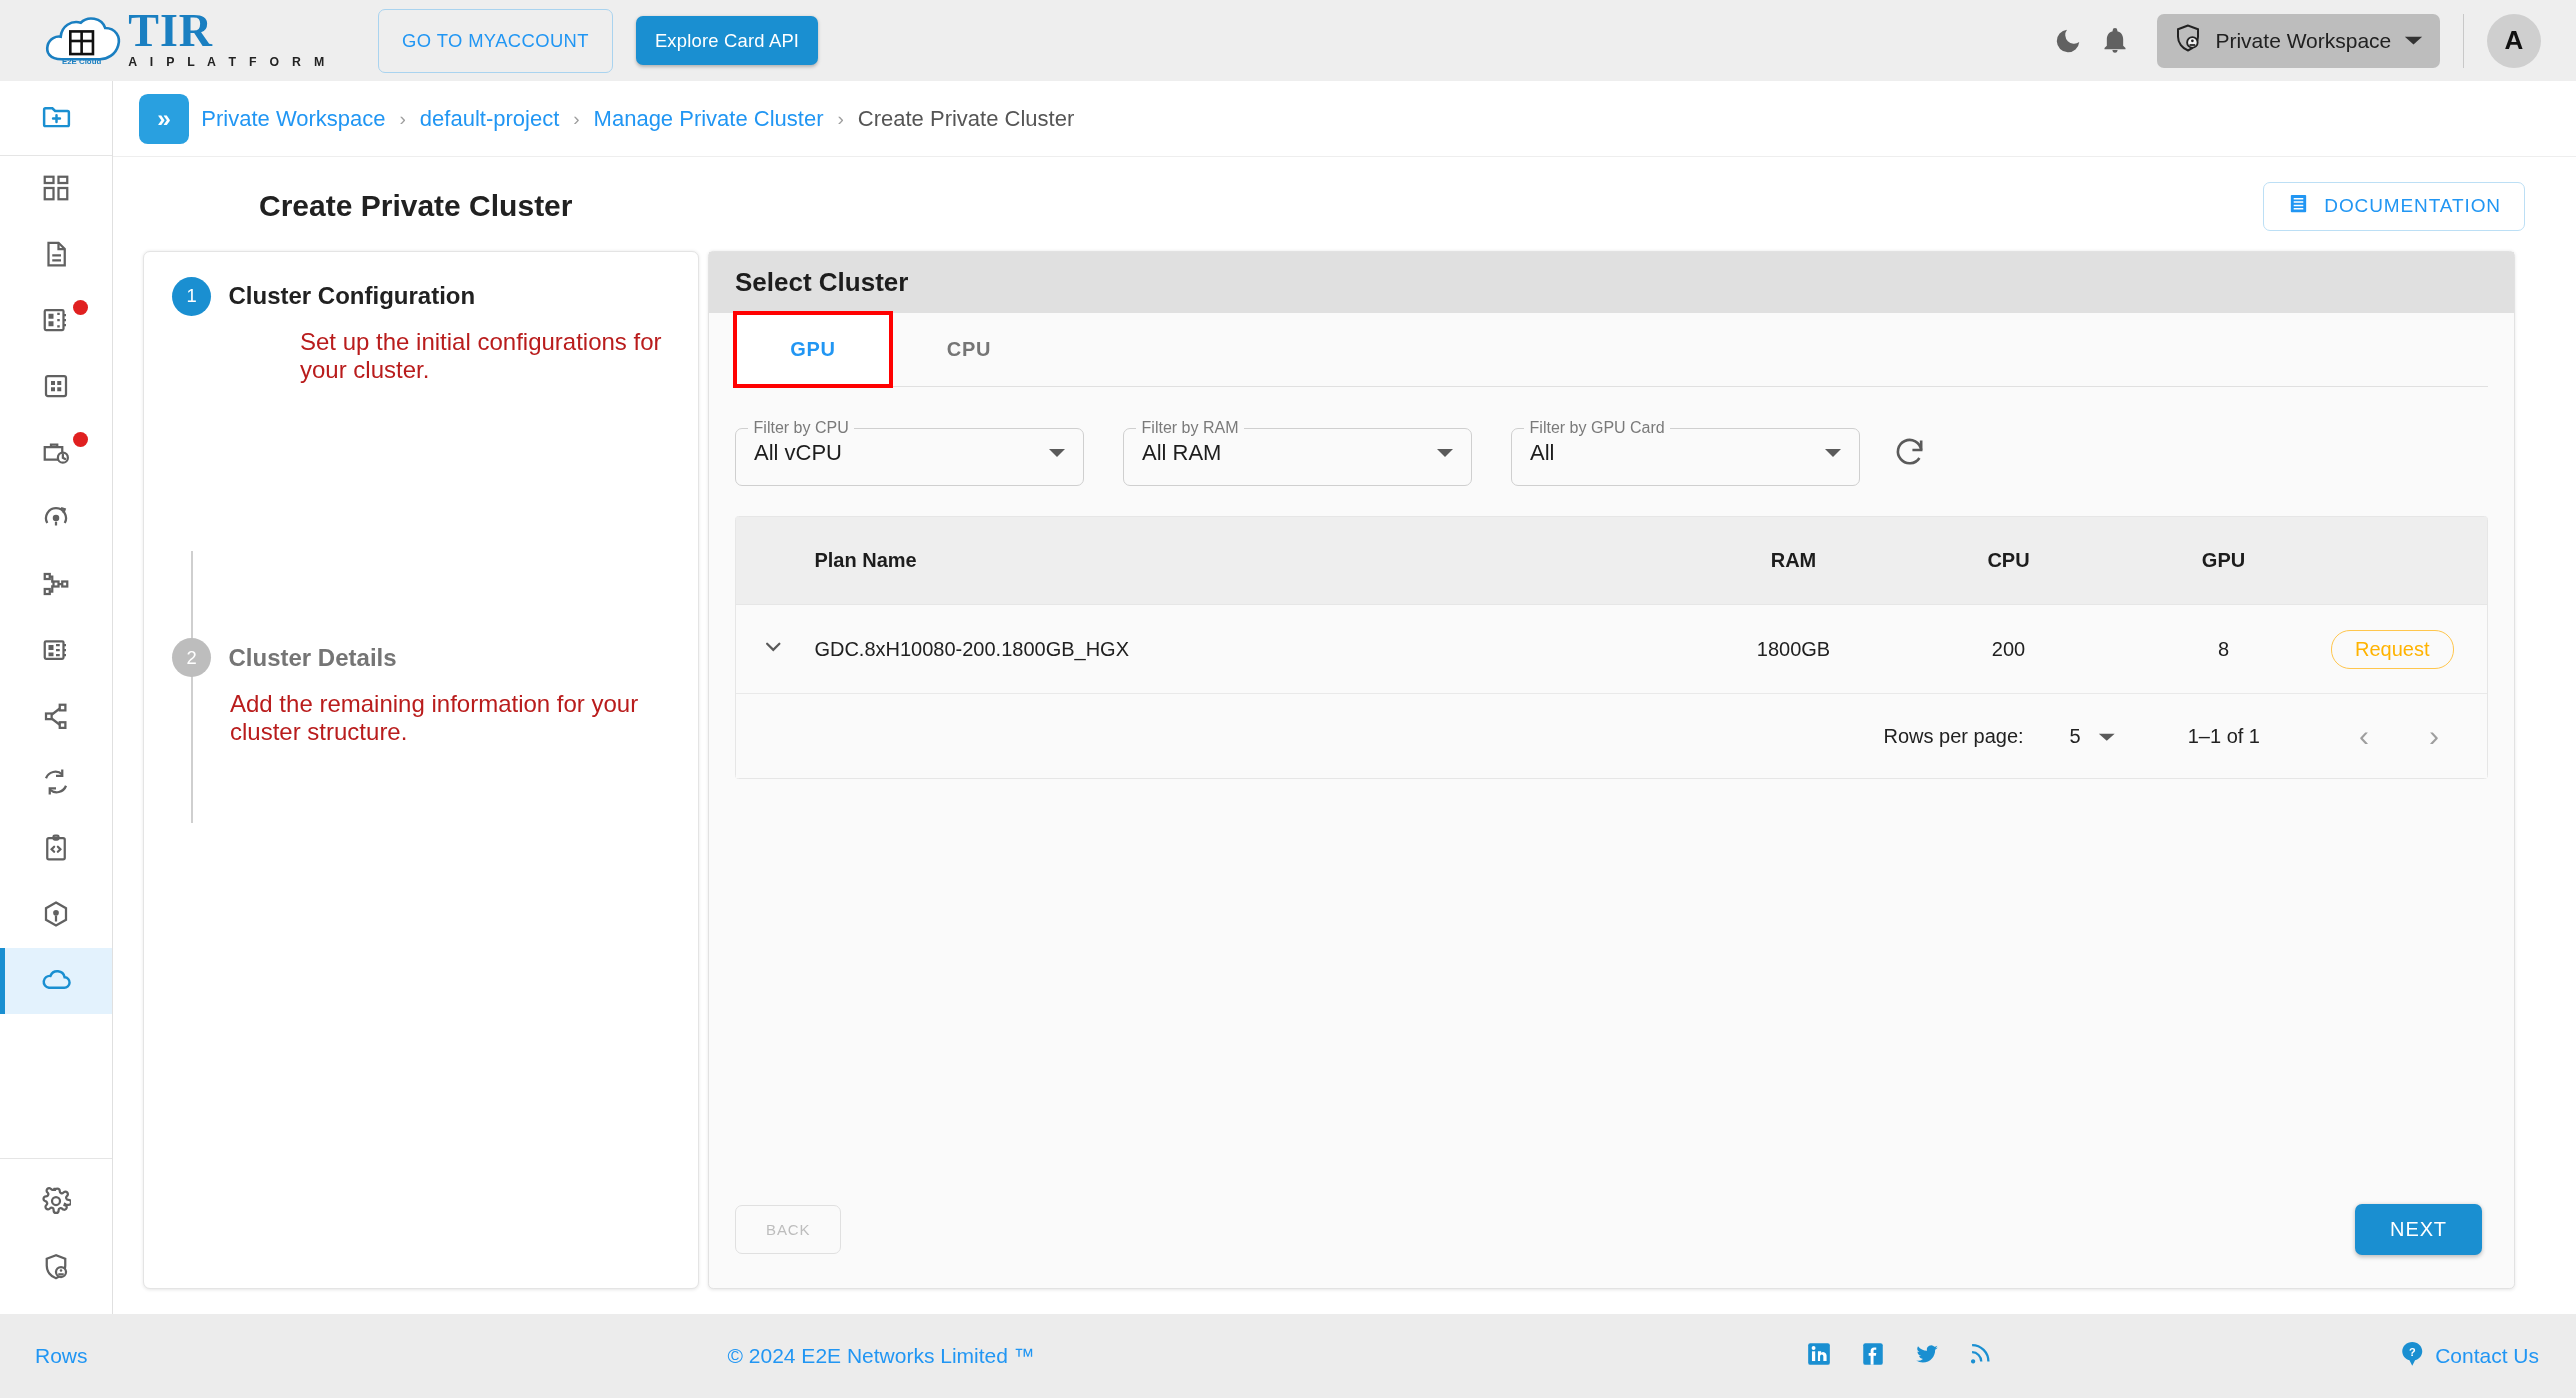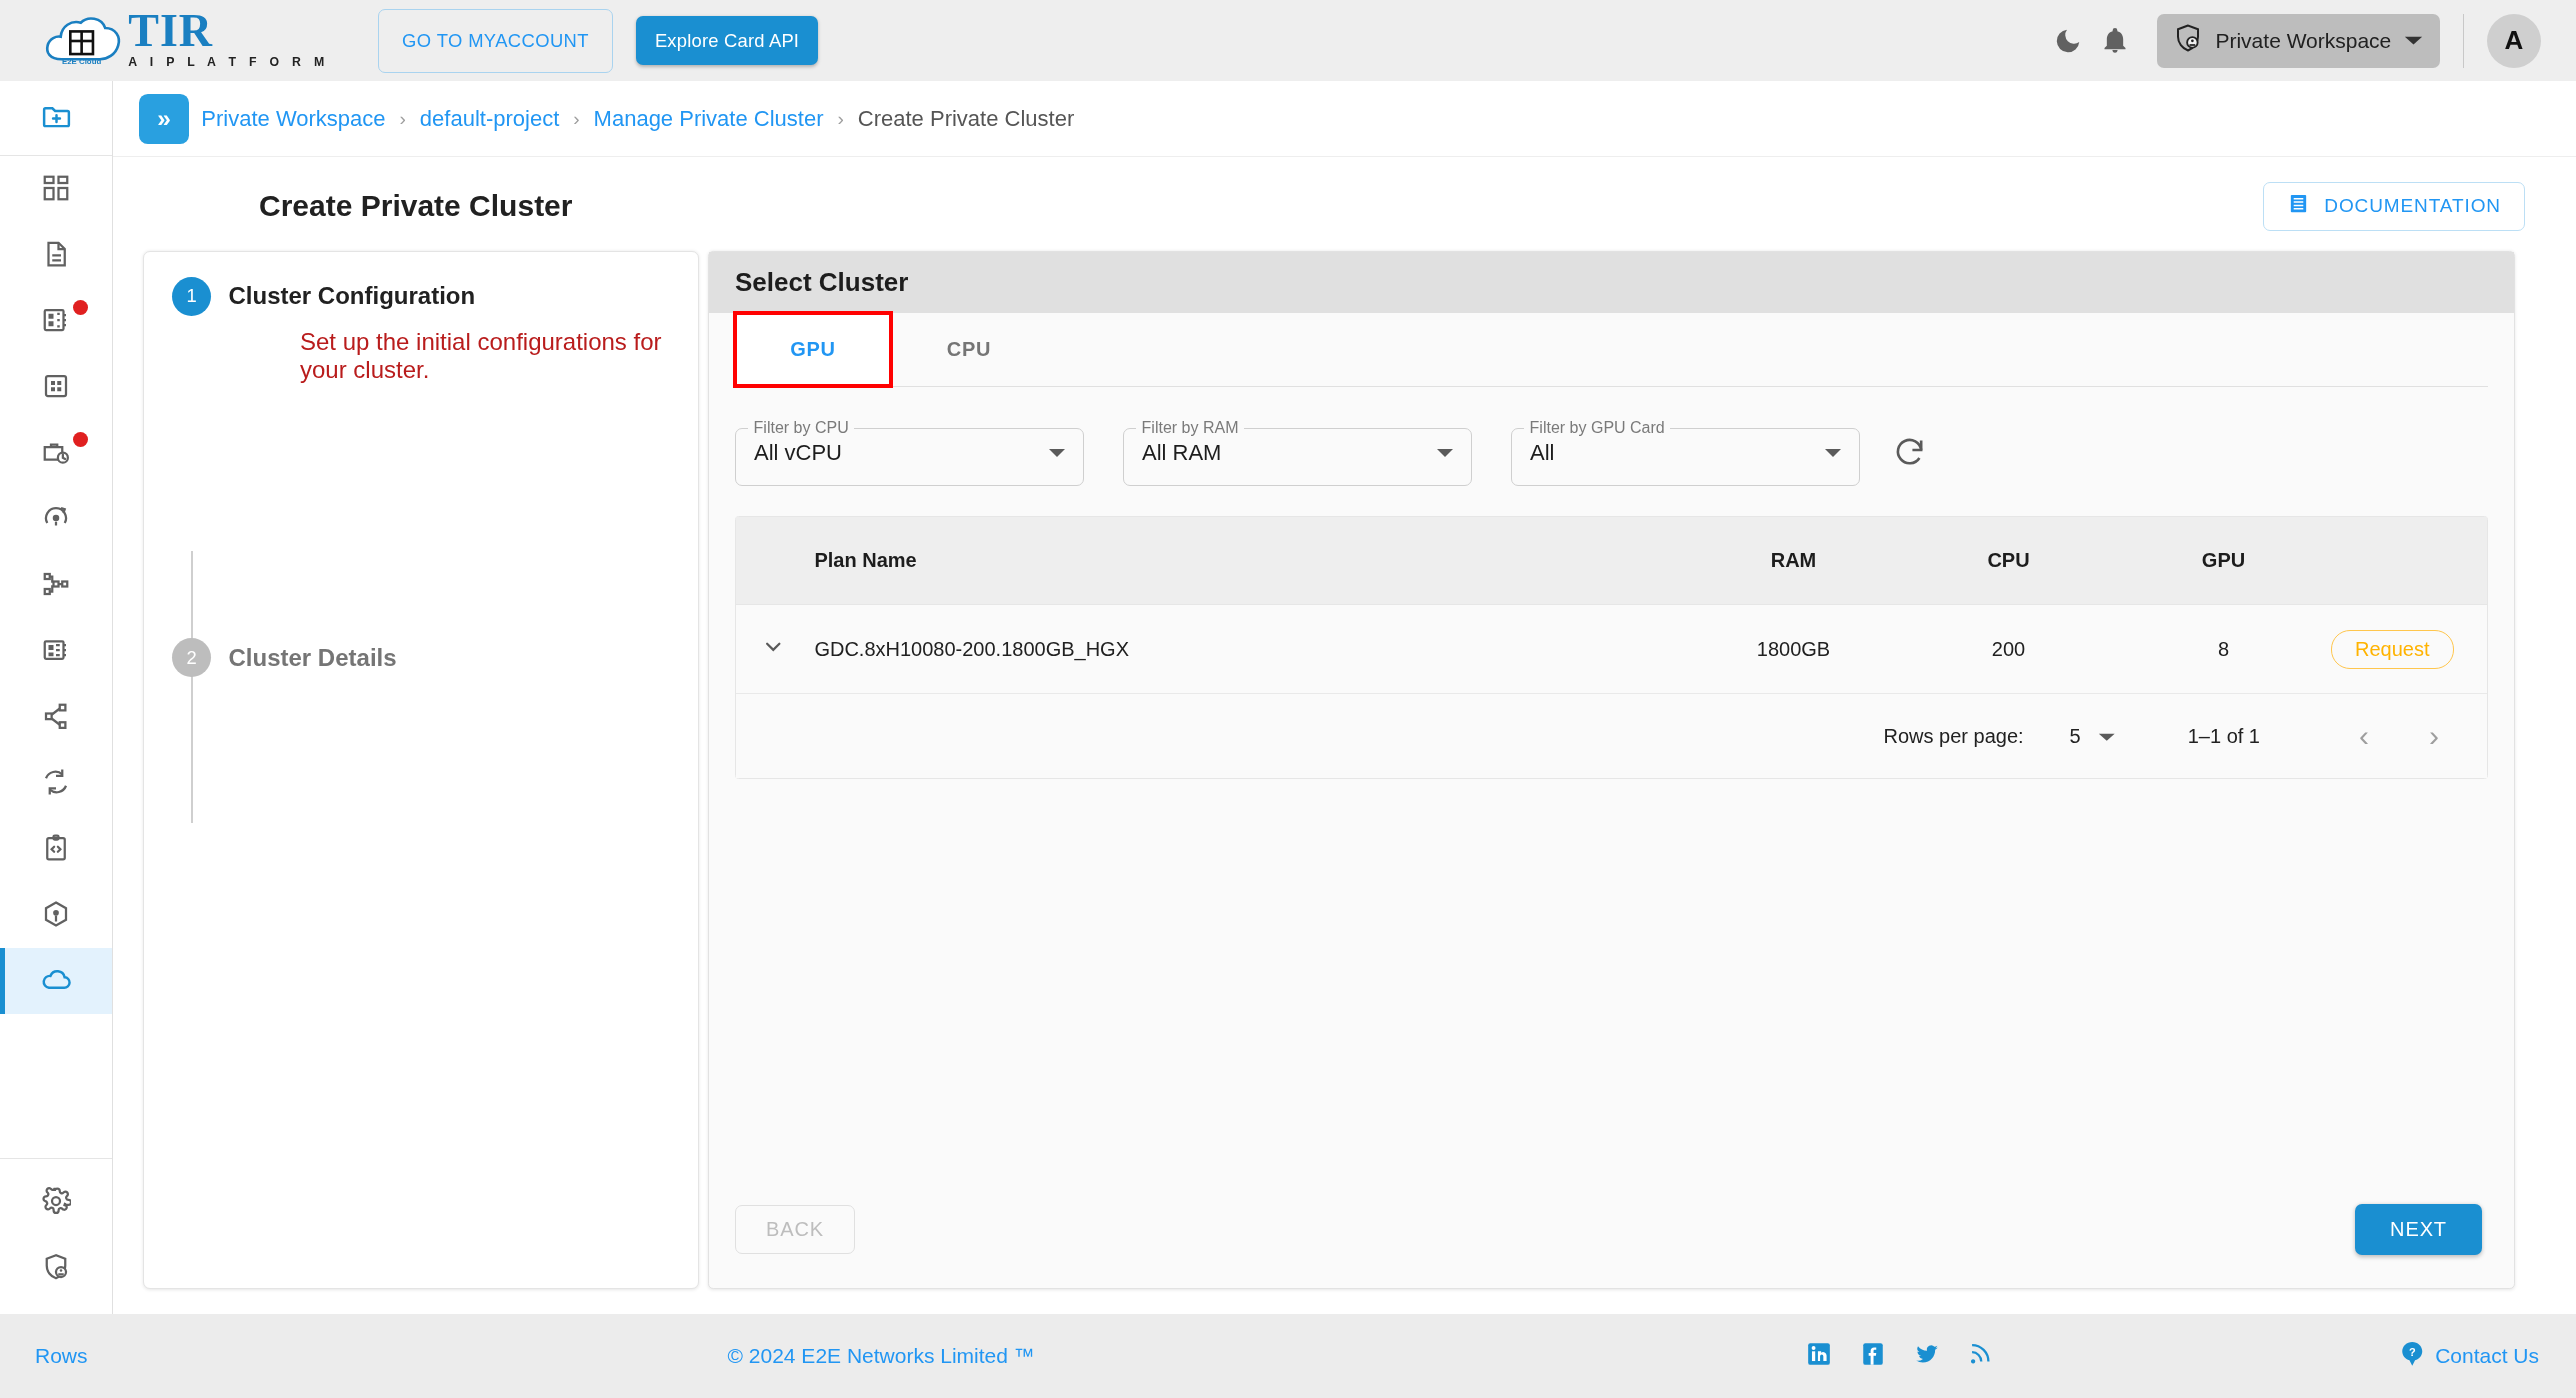--- a/index.html
+++ b/index.html
@@ -203,21 +203,21 @@
   .pager .rng{ margin-right:61px; }
   .pg-arrow{ width:54px;height:54px;display:flex;align-items:center;justify-content:center;
              color:#9e9e9e; cursor:pointer; font-size:30px; }
 
   .card-footer{
     margin-top:auto; display:flex; align-items:center;
     padding:0 32px 33px 26px;
   }
   .btn-back{
     height:49px; padding:0 30px; border:0.9px solid #e0e0e0; background:transparent;
-    border-radius:7px; color:#bdbdbd; font-size:20px; letter-spacing:0.9px;
+    border-radius:7px; color:#bdbdbd; font-size:15px; letter-spacing:0.9px;
     cursor:pointer;
   }
   .btn-next{
     margin-left:auto; height:51px; padding:0 35px; border:none;
     border-radius:7px; background:#1a8fd1; color:#fff; font-size:20px;
     letter-spacing:0.9px; cursor:pointer; box-shadow:0 1.8px 4.4px rgba(0,0,0,.25);
   }
 
   
   .footer{
@@ -479,20 +479,21 @@
   <div class="step">
     <div class="step-num on">1</div>
     <div class="step-title">Cluster Configuration</div>
   </div>
   <div class="step-desc" style="margin:12.3px 0 0 156px;">Set up the initial configurations for your cluster.</div>
 
   <div class="step" style="margin-top:230px;">
     <div class="step-num off">2</div>
     <div class="step-title off">Cluster Details</div>
   </div>
+  <div class="step-desc" style="margin:12.3px 0 0 86px;">Add the remaining information for your cluster structure.</div>
 </div>
 
 <div class="main-card">
   <div class="card-head">Select Cluster</div>
 
   <div class="tabs">
     <div class="tab active hl">GPU</div>
     <div class="tab">CPU</div>
   </div>
 

